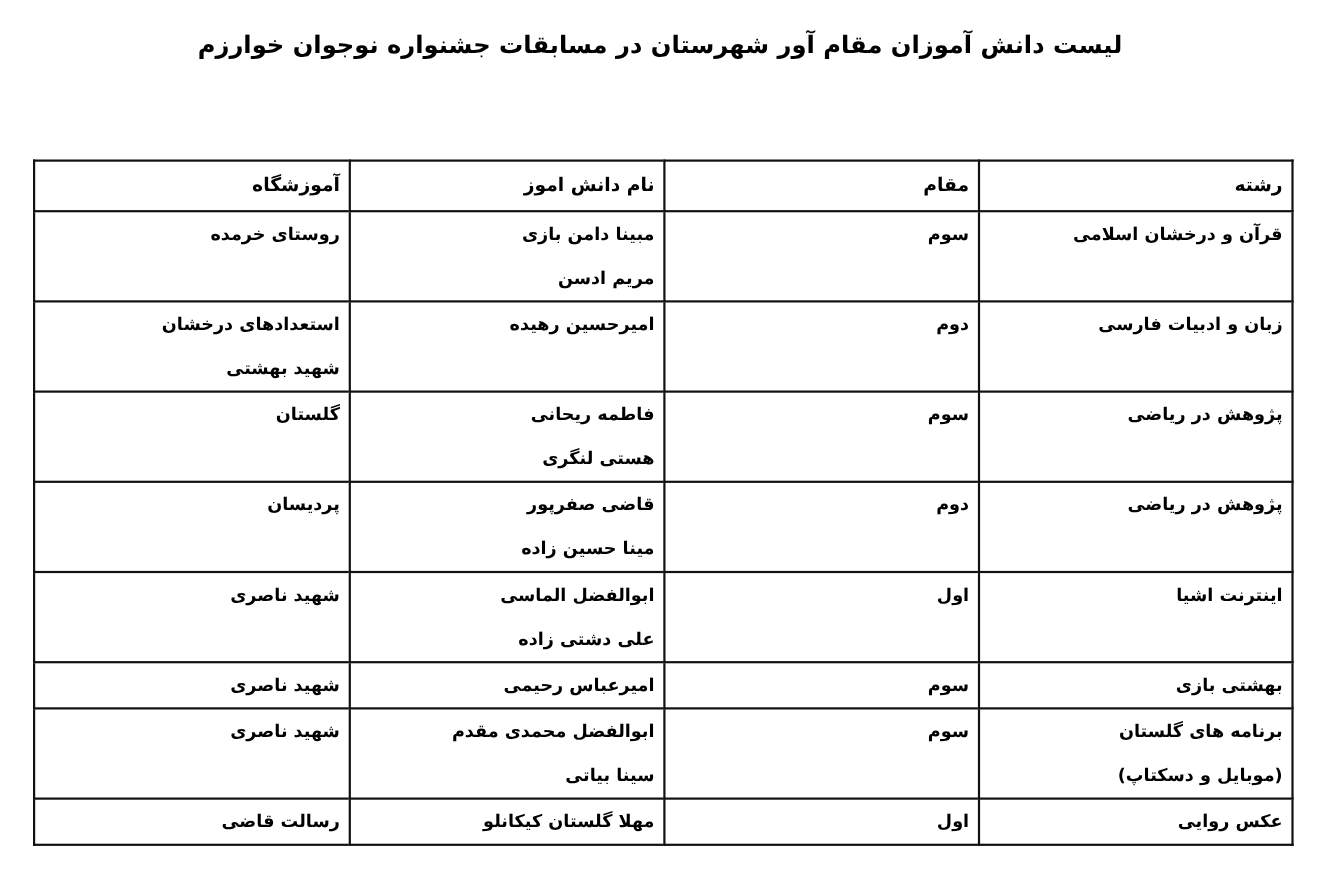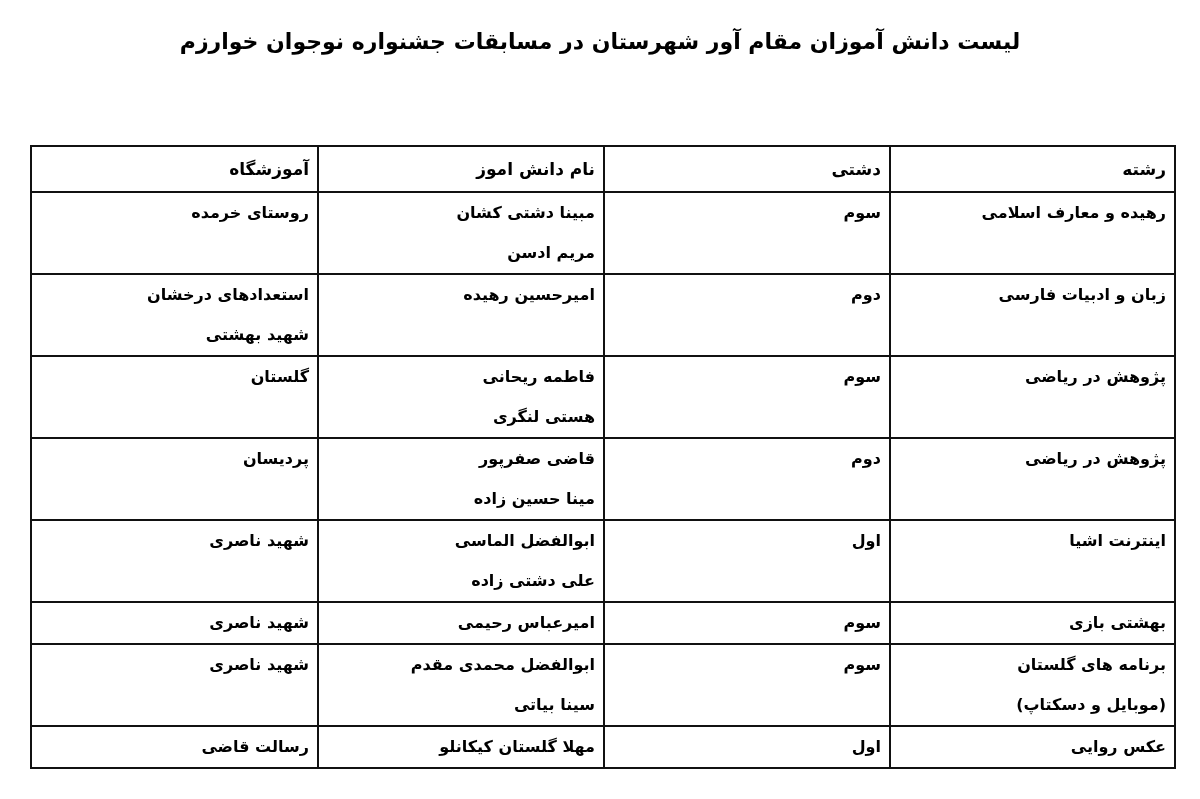--- a/index.html
+++ b/index.html
@@ -40,36 +40,36 @@
 <table class="grid">
   <colgroup>
     <col class="c-field">
       <col class="c-rank">
       <col class="c-name">
       <col class="c-school">
   </colgroup>
   <thead>
     <tr>
       <th>رشته</th>
-      <th>دشتی</th>
+      <th>مقام</th>
       <th>نام دانش اموز</th>
       <th>آموزشگاه</th>
     </tr>
   </thead>
   <tbody>
 
     <tr class="h2">
       <td>
-          <span class="line">رهیده و معارف اسلامی</span>
+          <span class="line">قرآن و درخشان اسلامی</span>
         </td>
       <td>
           <span class="line">سوم</span>
         </td>
       <td>
-        <span class="line">مبینا دشتی کشان</span>
+        <span class="line">مبینا دامن بازی</span>
         <span class="line">مریم ادسن</span>
       </td>
       <td>
           <span class="line">روستای خرمده</span>
         </td>
     </tr>
 
     <tr class="h2">
       <td>
           <span class="line">زبان و ادبیات فارسی</span>

